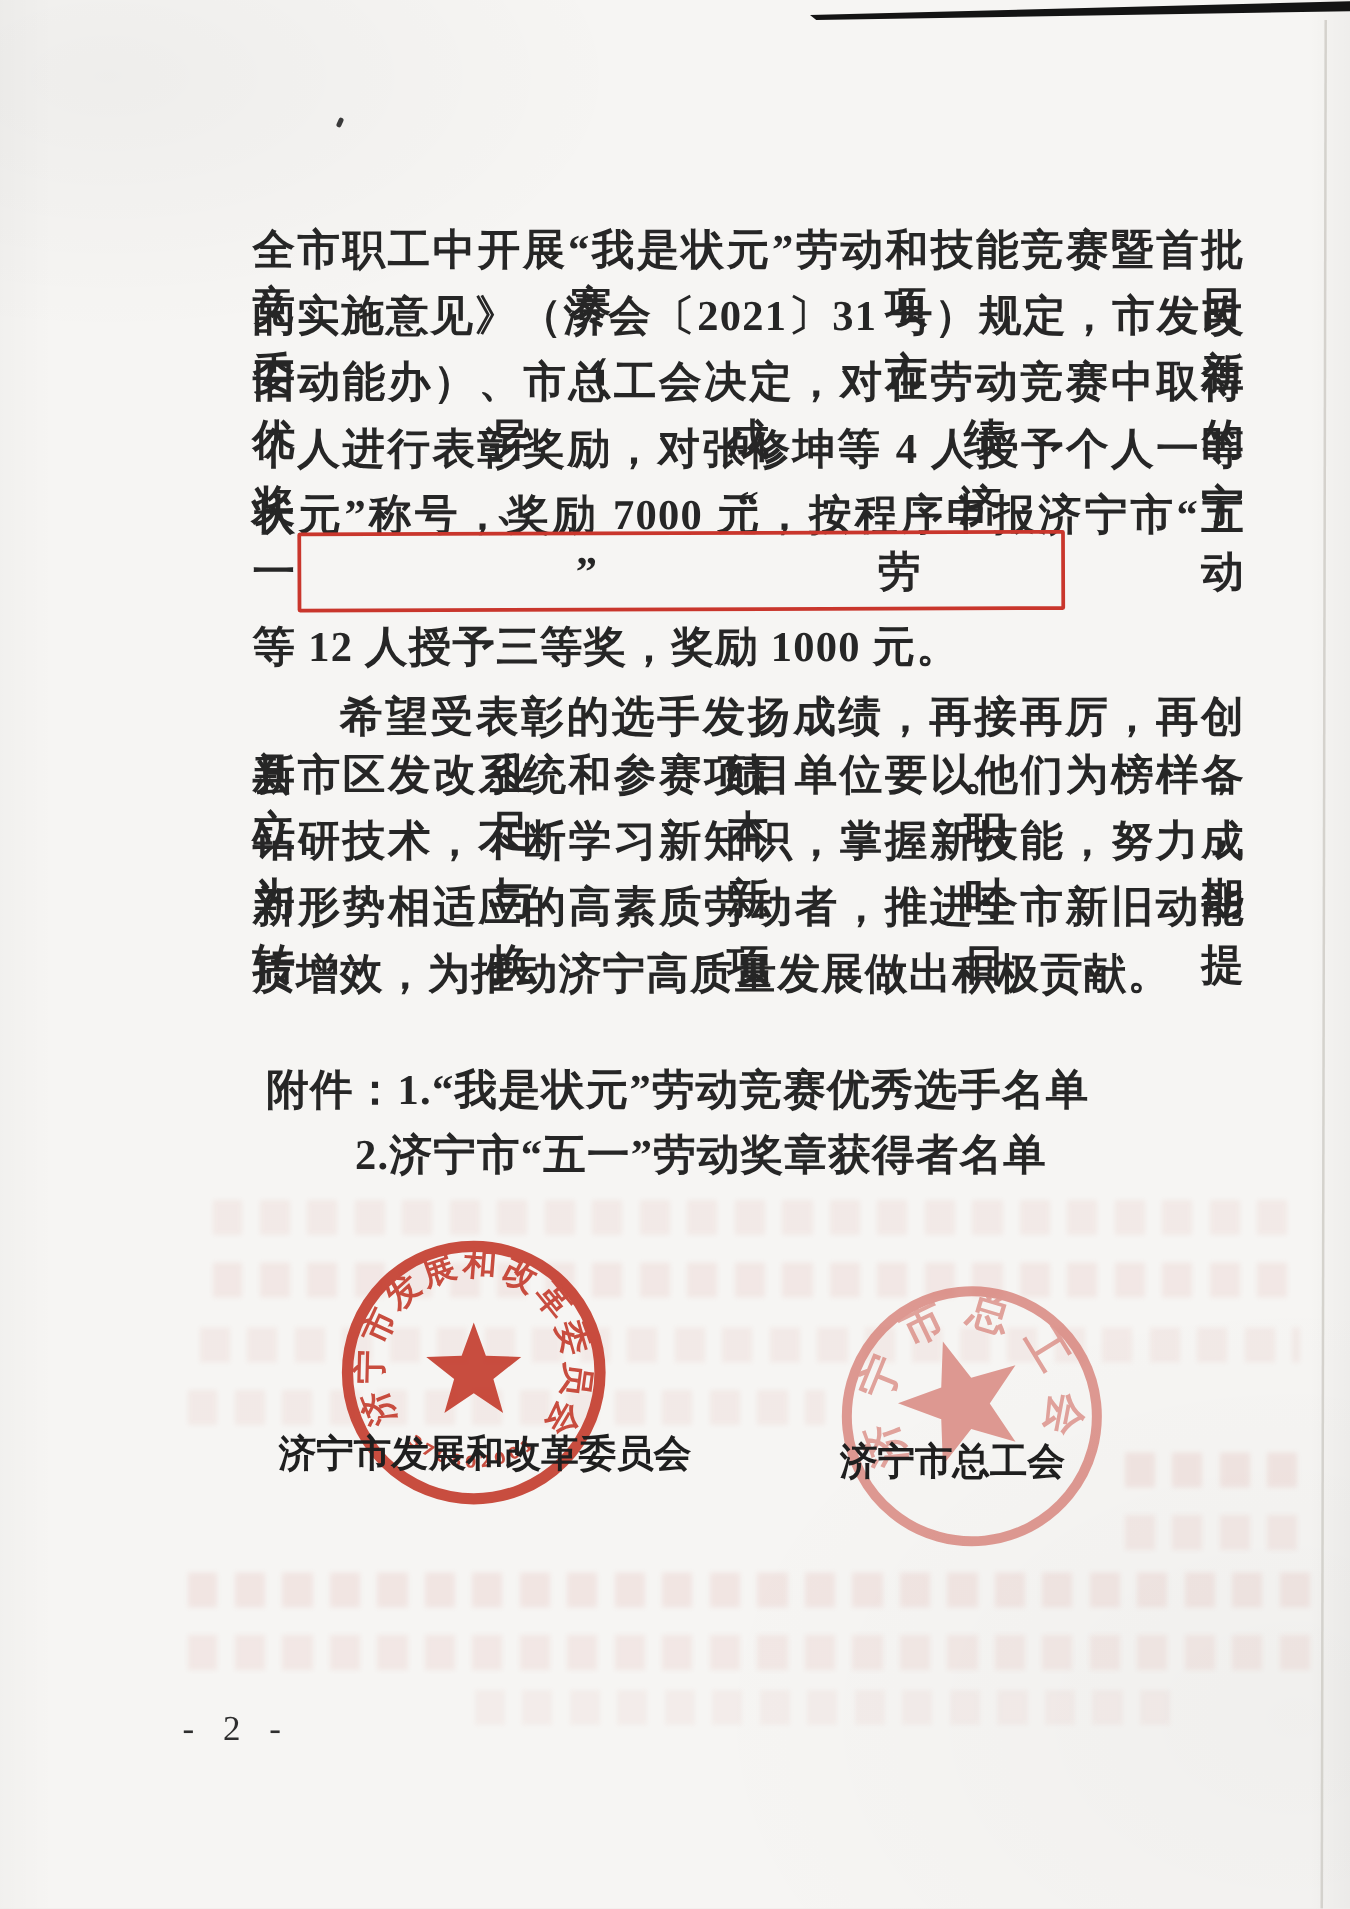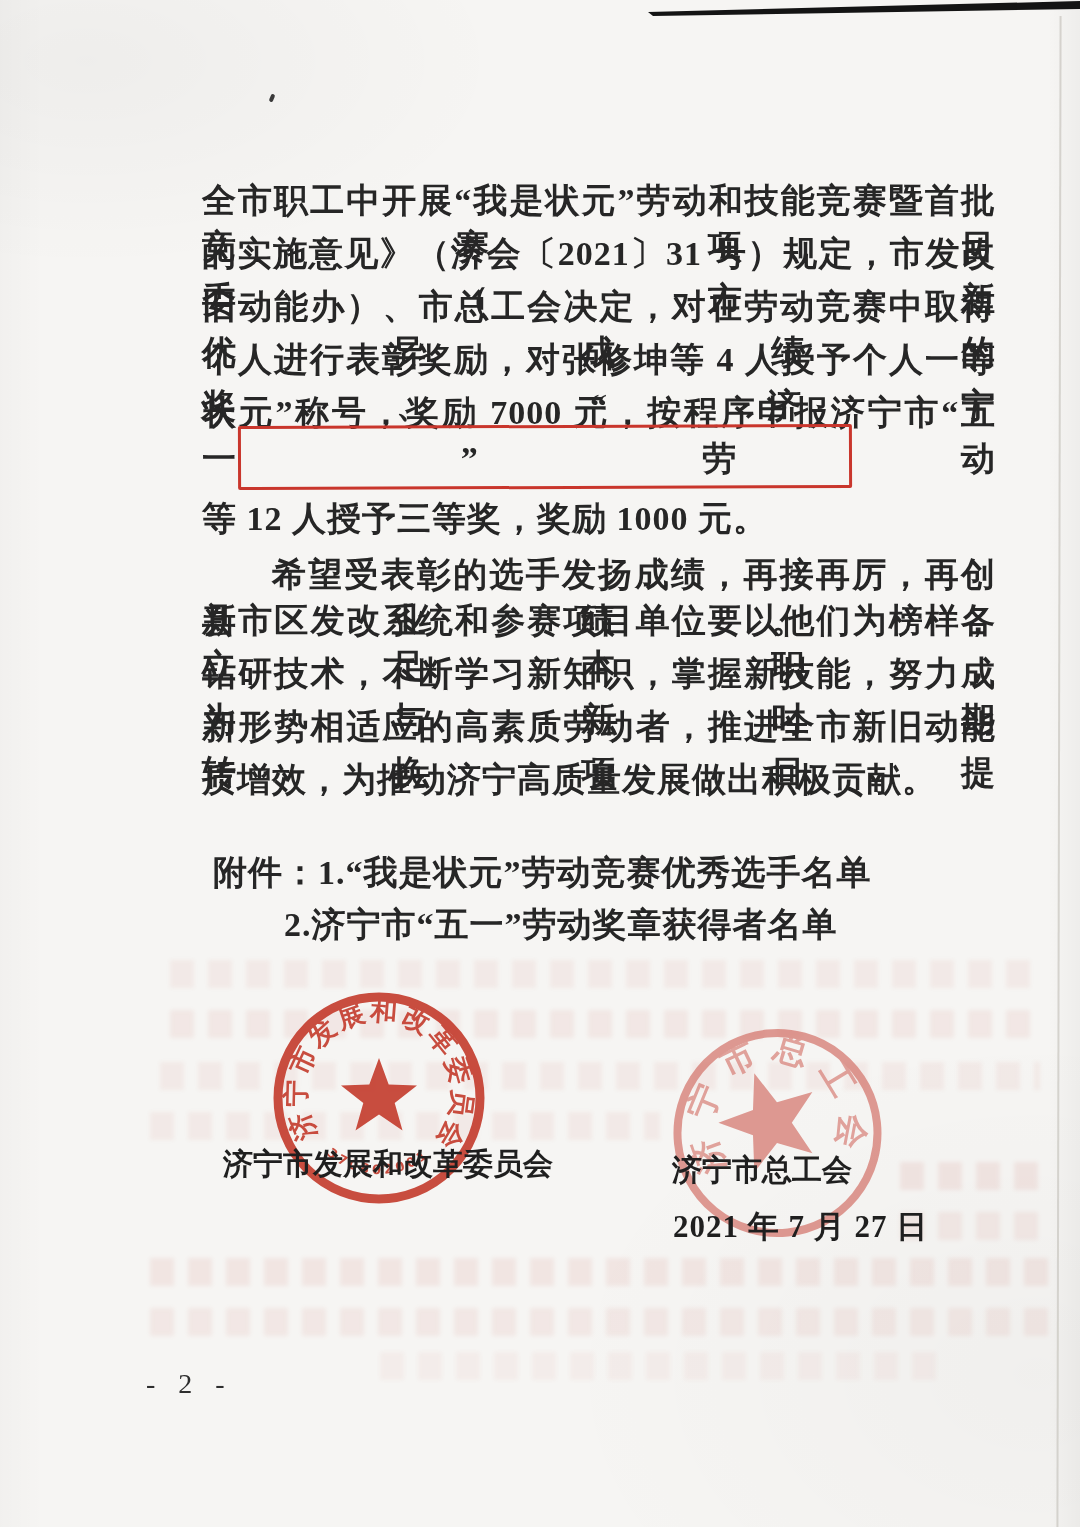--- a/index.html
+++ b/index.html
@@ -113,17 +113,16 @@
       <circle cx="0" cy="-5" r="100" fill="none" stroke="#d4756c" stroke-width="8"></circle>
       <polygon transform="translate(-6,-16) scale(1.3) rotate(-12)" points="0,-40 9.7,-13.4 38,-12.4 15.7,5.1 23.5,32.4 0,16.5 -23.5,32.4 -15.7,5.1 -38,-12.4 -9.7,-13.4" fill="#d4756c"></polygon>
       <text font-size="34" font-weight="bold" fill="#d4756c" letter-spacing="13" opacity="0.9" font-family="'Liberation Serif','DejaVu Serif',serif" transform="translate(0,-14)">
         <textPath href="#arcR" startOffset="0">济宁市总工会</textPath>
       </text>
     </g>
   </svg>
 
   <div class="sig" style="left:223px;top:1147px;">济宁市发展和改革委员会</div>
   <div class="sig" style="left:672px;top:1153px;">济宁市总工会</div>
-  <div class="datetext" style="left:673px;top:1206px;">2021 年 7 月 27 日</div>
 
   <div class="pagenum">- 2 -</div>
 
 </div>
 
 </body></html>

